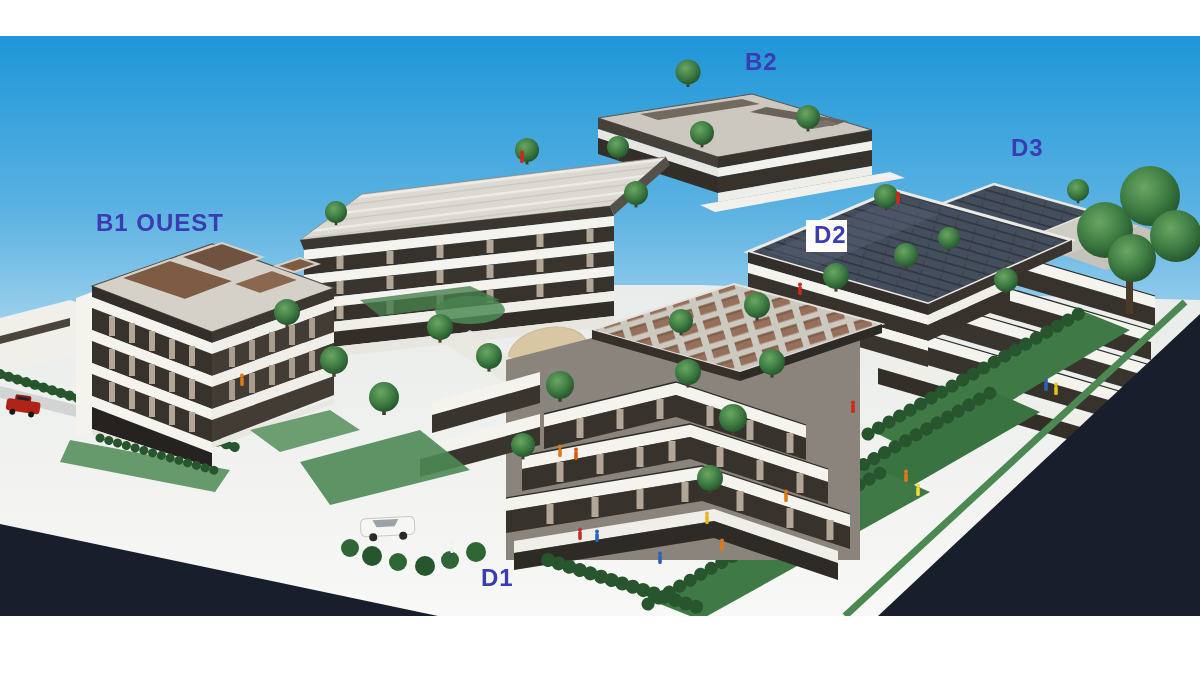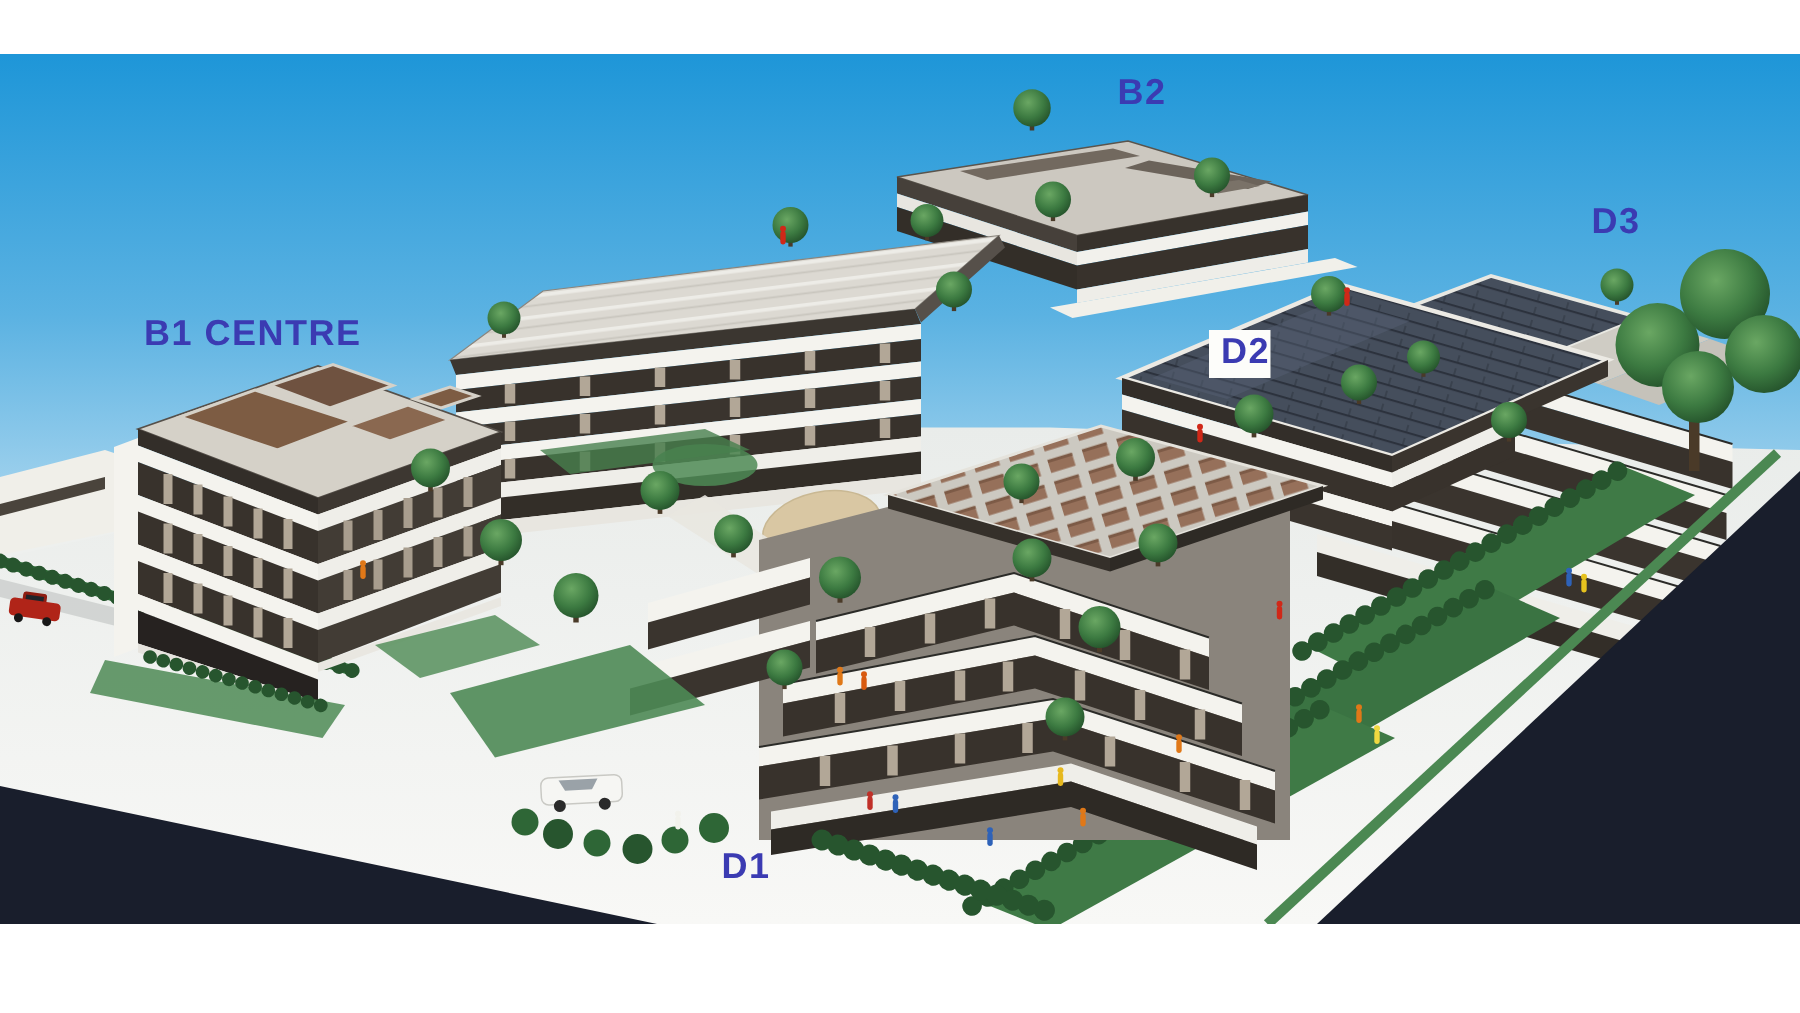--- a/index.html
+++ b/index.html
@@ -322,18 +322,18 @@
     <use href="#fig" x="906" y="478" fill="#e07818"></use>
     <use href="#fig" x="918" y="492" fill="#f0d840"></use>
     <use href="#fig" x="242" y="382" fill="#e07818"></use>
     <use href="#fig" x="660" y="560" fill="#2e62b8"></use>
   </g>
 
   <rect x="0" y="0" width="1200" height="36" style="fill:var(--page-bg,#ffffff)"></rect>
   <rect x="0" y="616" width="1200" height="59" style="fill:var(--page-bg,#ffffff)"></rect>
 </svg>
 
-  <div class="lbl" style="left:96px;top:209px">B1 CENTRE</div>
+  <div class="lbl" style="left:96px;top:209px">B1 OUEST</div>
   <div class="lbl" style="left:745px;top:48px">B2</div>
-  <div class="lbl" style="left:1061px;top:134px">D3</div>
+  <div class="lbl" style="left:1011px;top:134px">D3</div>
   <div class="lbl boxed" style="left:806px;top:220px">D2</div>
   <div class="lbl" style="left:481px;top:564px">D1</div>
 </div>
 
 </body></html>

